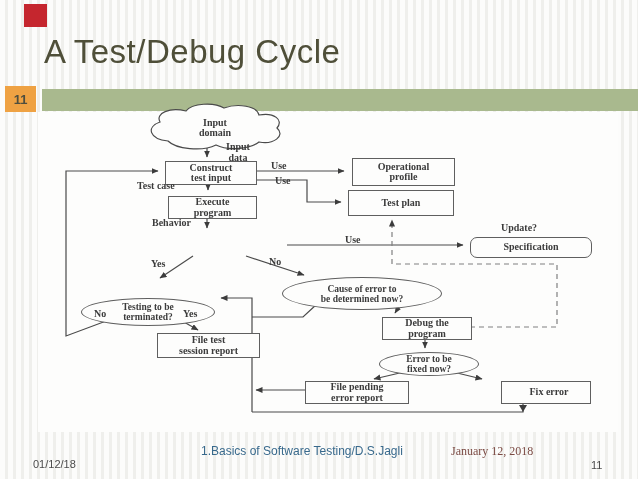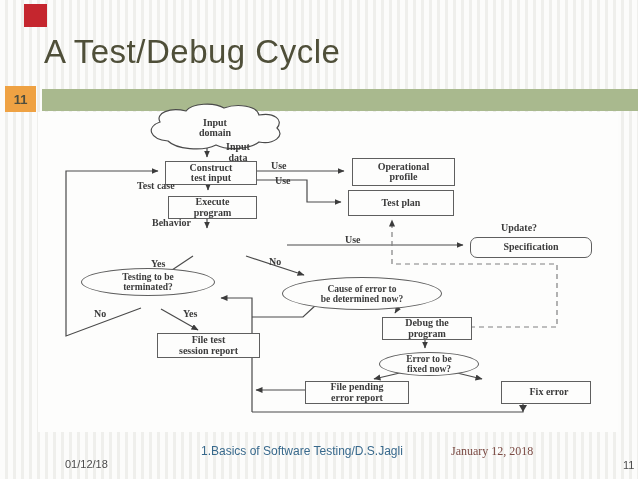--- a/index.html
+++ b/index.html
@@ -21,21 +21,21 @@
   .band{position:absolute;left:42px;top:89px;width:596px;height:22px;background:#a9b98e;}
   .panel{position:absolute;left:38px;top:112px;width:580px;height:320px;background:#fdfdfc;}
   .lines{position:absolute;left:0;top:0;z-index:1;}
   .node,.elabel{position:absolute;z-index:2;white-space:pre-line;
     font-family:"Liberation Serif",serif;font-weight:bold;color:#3b3b3b;
     display:flex;align-items:center;justify-content:center;text-align:center;}
   .pbox{background:#fdfdfc;border:1.5px solid #5f5f5f;font-size:10px;line-height:10.5px;}
   .pell{background:#fdfdfc;border:1.2px solid #5f5f5f;border-radius:50%;font-size:9.5px;line-height:10px;}
   .plain{font-size:10px;line-height:10.5px;}
   .elabel{font-size:10px;line-height:10.5px;z-index:3;}
-  .footer-item{position:absolute;color:#4b4b4b;font-size:11px;margin-left:32px;}
+  .footer-item{position:absolute;color:#4b4b4b;font-size:11px;}
   .footer-course{position:absolute;color:#38698c;font-size:12px;}
   .footer-date{position:absolute;color:#7b4a43;font-size:12px;font-family:"Liberation Serif",serif;}
 </style>
 </head>
 <body>
 
 <div class="page">
 
   <div class="accent-square"></div>
   <div class="slide-title">A Test/Debug Cycle</div>
@@ -77,21 +77,21 @@
   <div class="node plain" style="left:180px;top:114px;width:70px;height:28px;">Input
 domain</div>
   <div class="node pbox" style="left:165px;top:161px;width:90px;height:22px;">Construct
 test input</div>
   <div class="node pbox" style="left:352px;top:158px;width:101px;height:26px;">Operational
 profile</div>
   <div class="node pbox" style="left:348px;top:190px;width:104px;height:24px;">Test plan</div>
   <div class="node pbox" style="left:168px;top:196px;width:87px;height:21px;">Execute
 program</div>
   <div class="node pbox" style="left:470px;top:237px;width:120px;height:19px;border-radius:7px;">Specification</div>
-  <div class="node pell" style="left:81px;top:268px;width:132px;height:26px;">Testing to be
+  <div class="node pell" style="left:81px;top:298px;width:132px;height:26px;">Testing to be
 terminated?</div>
   <div class="node pell" style="left:282px;top:277px;width:158px;height:31px;">Cause of error to
 be determined now?</div>
   <div class="node pbox" style="left:382px;top:317px;width:88px;height:21px;">Debug the
 program</div>
   <div class="node pell" style="left:379px;top:352px;width:98px;height:22px;">Error to be
 fixed now?</div>
   <div class="node pbox" style="left:142px;top:333px;width:101px;height:23px;margin-left:15px;">File test
 session report</div>
   <div class="node pbox" style="left:305px;top:381px;width:102px;height:21px;">File pending

